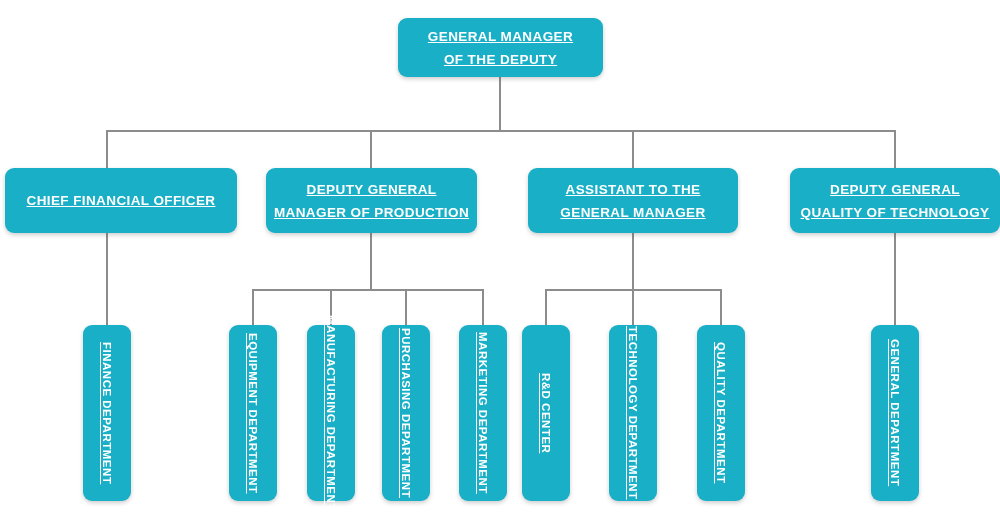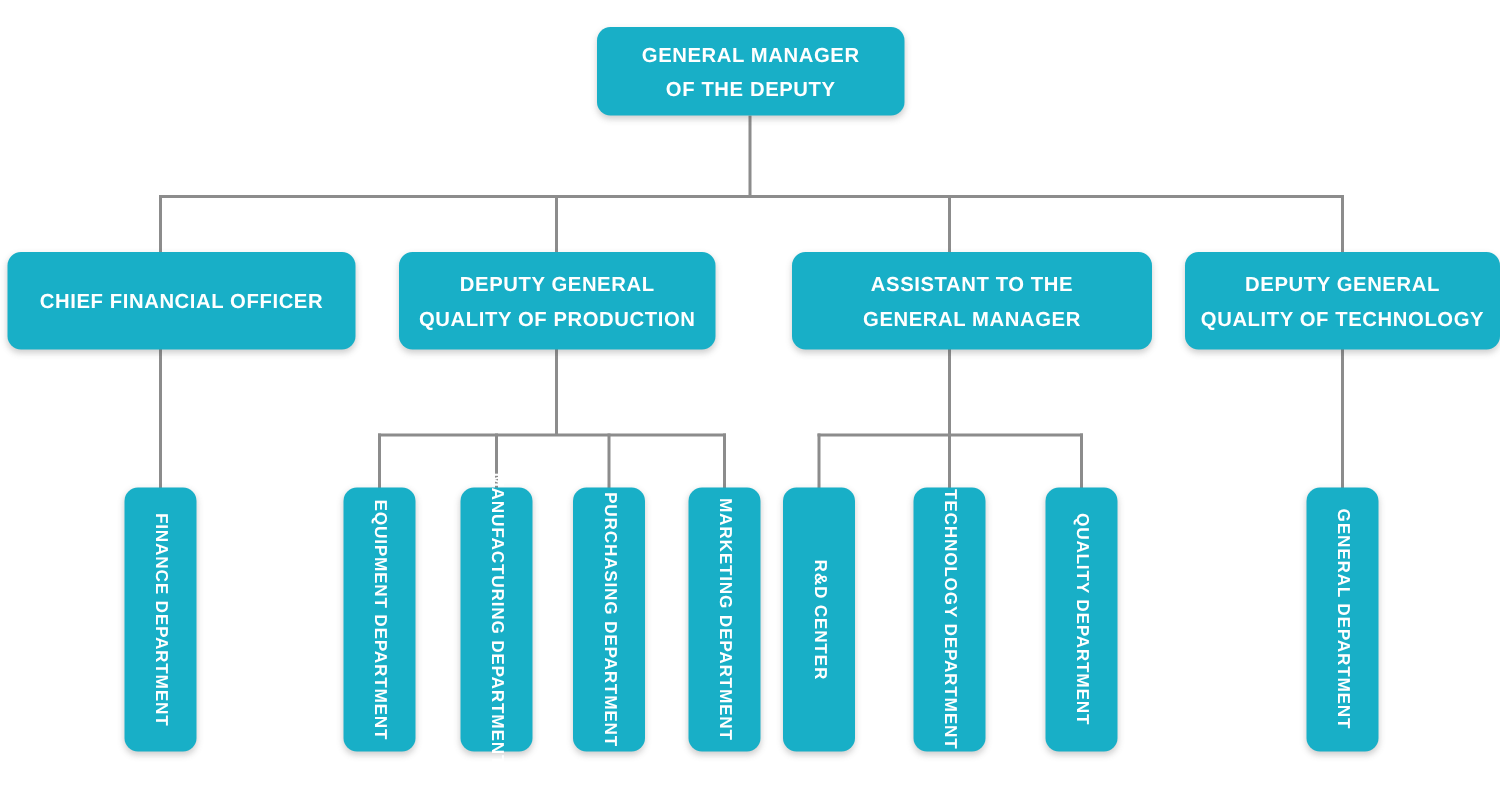--- a/index.html
+++ b/index.html
@@ -25,20 +25,21 @@
     background:var(--node-fill);
     color:var(--node-text);
     border-radius:9px;
     display:flex;
     flex-direction:column;
     align-items:center;
     justify-content:center;
     text-align:center;
     font-weight:bold;
     box-shadow:0 2px 4px rgba(80,80,80,.28);
+    text-decoration:underline;
   }
   .node .line{
     font-size:13.5px;
     line-height:23px;
     letter-spacing:.4px;
     white-space:nowrap;
   }
   .node.vert span{
     writing-mode:vertical-rl;
     font-size:11.5px;
@@ -83,23 +84,23 @@
   <div class="node" style="left:398px;top:18px;width:205px;height:59px;">
     <div class="line">GENERAL MANAGER</div>
     <div class="line">OF THE DEPUTY</div>
   </div>
 
   <div class="node" style="left:5px;top:168px;width:232px;height:65px;">
     <div class="line">CHIEF FINANCIAL OFFICER</div>
   </div>
   <div class="node" style="left:266px;top:168px;width:211px;height:65px;">
     <div class="line">DEPUTY GENERAL</div>
-    <div class="line">QUALITY OF PRODUCTION</div>
+    <div class="line">MANAGER OF PRODUCTION</div>
   </div>
-  <div class="node" style="left:528px;top:168px;width:240px;height:65px;">
+  <div class="node" style="left:528px;top:168px;width:210px;height:65px;">
     <div class="line">ASSISTANT TO THE</div>
     <div class="line">GENERAL MANAGER</div>
   </div>
   <div class="node" style="left:790px;top:168px;width:210px;height:65px;">
     <div class="line">DEPUTY GENERAL</div>
     <div class="line">QUALITY OF TECHNOLOGY</div>
   </div>
 
   <div class="node vert" style="left:83px;top:325px;width:48px;height:176px;">
     <span>FINANCE DEPARTMENT</span>

